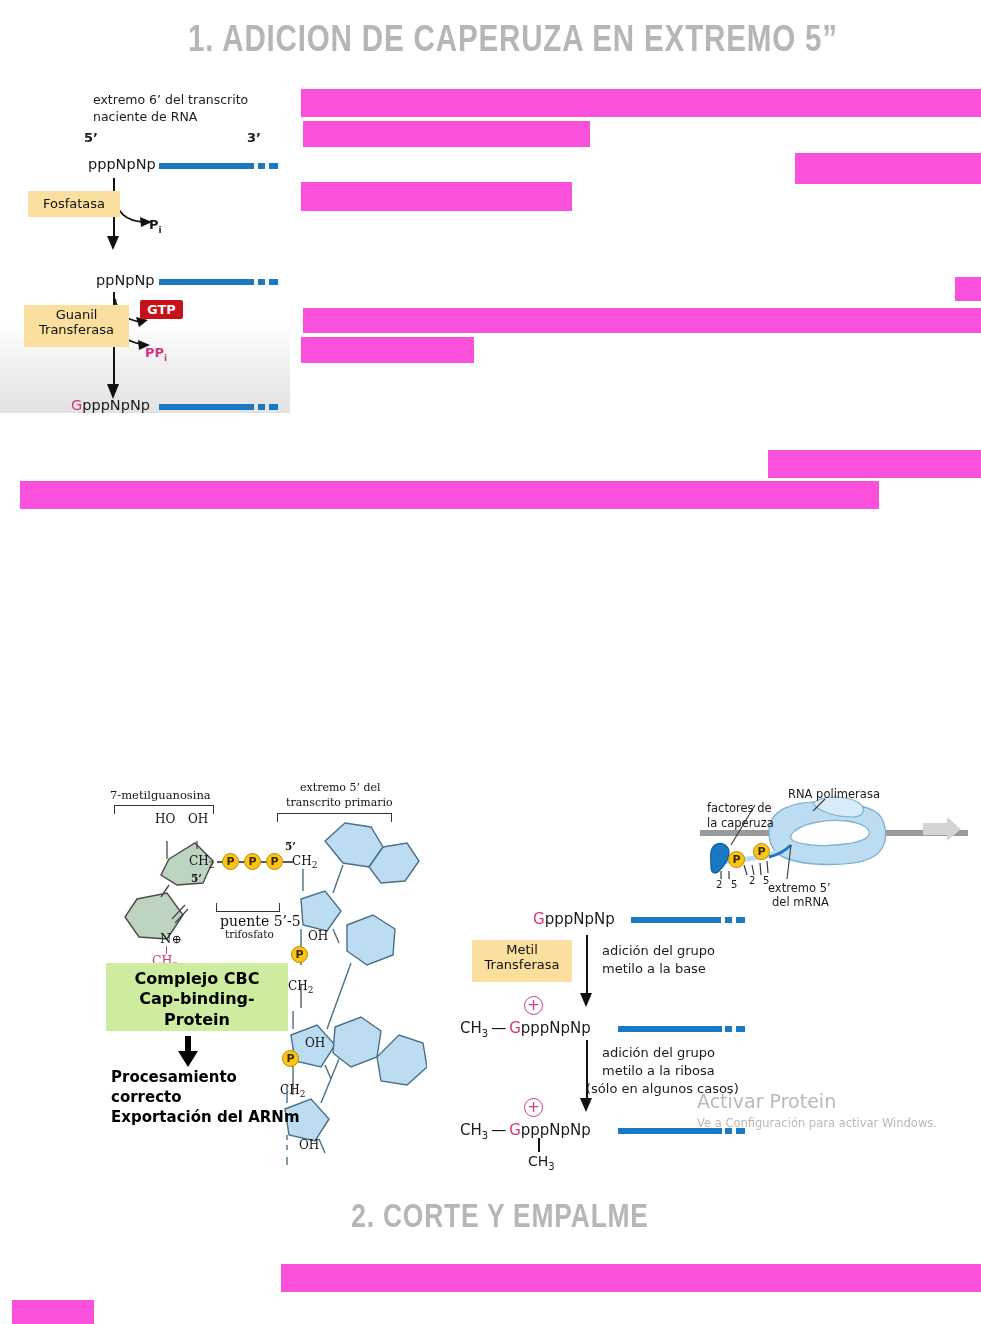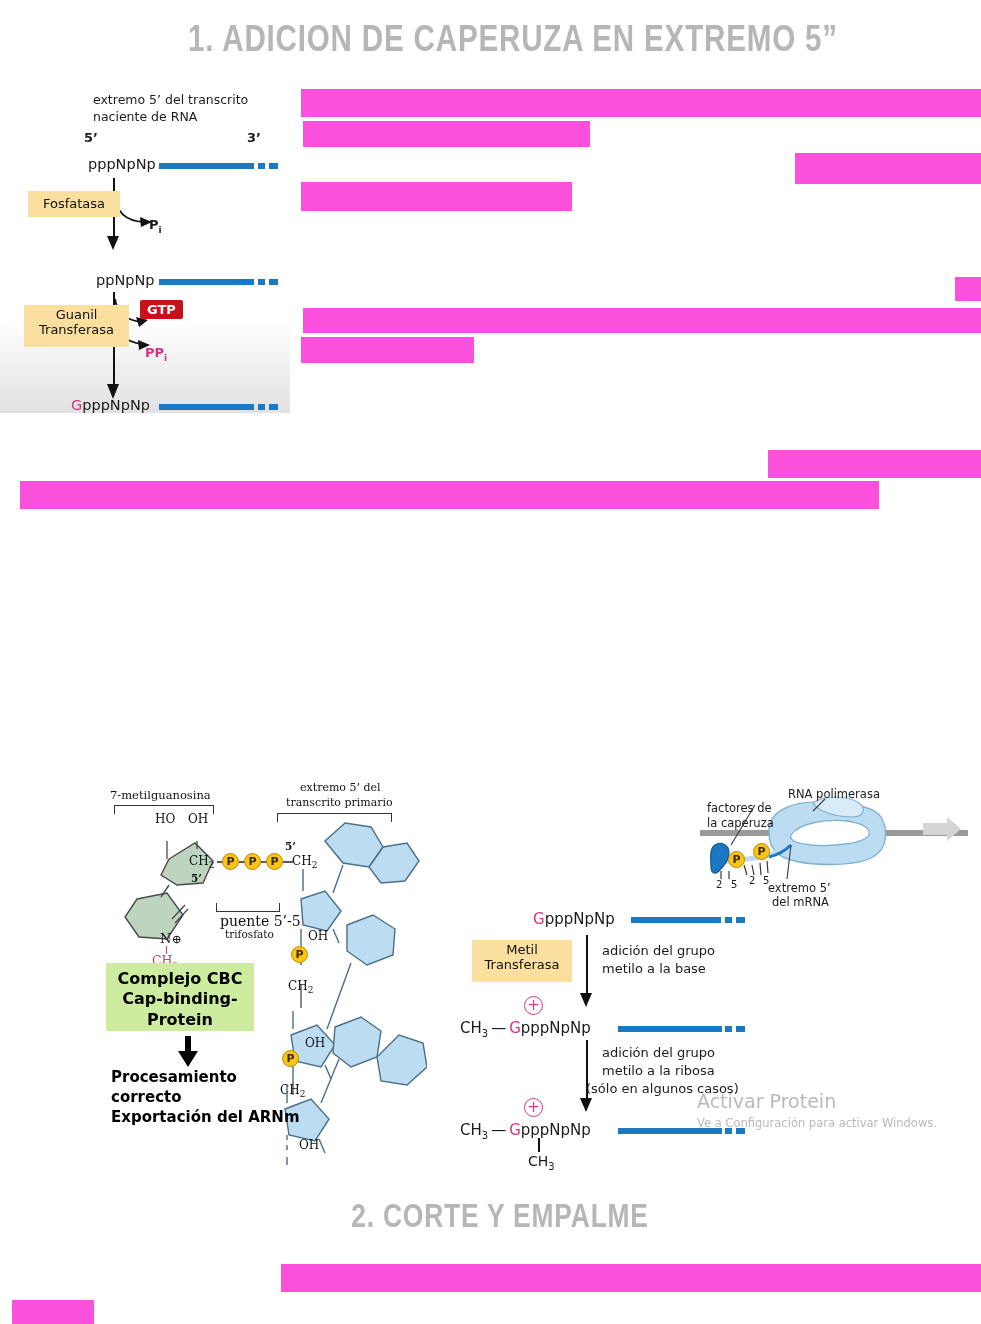--- a/index.html
+++ b/index.html
@@ -149,21 +149,21 @@
   #watermark .w1 { font-size: 19px; font-family: "DejaVu Sans", sans-serif; }
   #watermark .w2 { font-size: 11.5px; margin-top: 4px; font-family: "DejaVu Sans", sans-serif; }
 </style>
 </head>
 <body>
 
 <div class="section-title" id="title-cap">1. ADICION DE CAPERUZA EN EXTREMO 5”</div>
 
 <div id="fig-capping">
 
-  <div class="lbl" style="left:93px; top:4px; font-size:12.5px;">extremo 5’ del transcrito</div>
+  <div class="lbl" style="left:93px; top:4px; font-size:12.5px;">extremo 6’ del transcrito</div>
   <div class="lbl" style="left:93px; top:21px; font-size:12.5px;">naciente de RNA</div>
 
   <div class="lbl" style="left:84px; top:42px; font-size:13px; font-weight:600;">5’</div>
   <div class="lbl" style="left:247px; top:42px; font-size:13px; font-weight:600;">3’</div>
 
   <div class="lbl" style="left:88px; top:68px; font-size:14.5px;">pppNpNp</div>
   <div class="rna-line" style="left:159px; top:75px; width:95px;"></div>
   <div class="rna-dot" style="left:258px; top:75px; width:7px;"></div>
   <div class="rna-dot" style="left:269px; top:75px; width:9px;"></div>
 
@@ -310,21 +310,21 @@
     <polygon points="100,42 122,20 146,28 150,52 130,70 104,66" fill="#bcdcf2" stroke="#4a6f86" stroke-width="1.4"></polygon>
     <polygon points="8,94 34,84 52,104 38,126 12,120" fill="#bcdcf2" stroke="#4a6f86" stroke-width="1.4"></polygon>
     <line x1="10" y1="88" x2="10" y2="70" stroke="#4a6f86" stroke-width="1.4"></line>
     <line x1="44" y1="88" x2="62" y2="44" stroke="#4a6f86" stroke-width="1.4"></line>
     <line x1="42" y1="124" x2="48" y2="138" stroke="#4a6f86" stroke-width="1.4"></line>
     <line x1="10" y1="120" x2="10" y2="136" stroke="#4a6f86" stroke-width="1.4" stroke-dasharray="5,5"></line>
     <line x1="10" y1="142" x2="10" y2="150" stroke="#4a6f86" stroke-width="1.4"></line>
   </svg>
   <div class="t" style="left:207px; top:355px; font-size:12px;">OH</div>
 
-  <div class="cbc-box" style="left:14px; top:180px; width:148px; height:68px;">
+  <div class="cbc-box" style="left:14px; top:180px; width:182px; height:68px;">
     <div>Complejo CBC</div>
     <div>Cap-binding-</div>
     <div>Protein</div>
   </div>
 
   <svg class="abs" style="left:84px; top:253px;" width="26" height="32">
     <rect x="9" y="0" width="6" height="19" fill="#000"></rect>
     <polygon points="12,31 2,15 22,15" fill="#000"></polygon>
   </svg>
 

